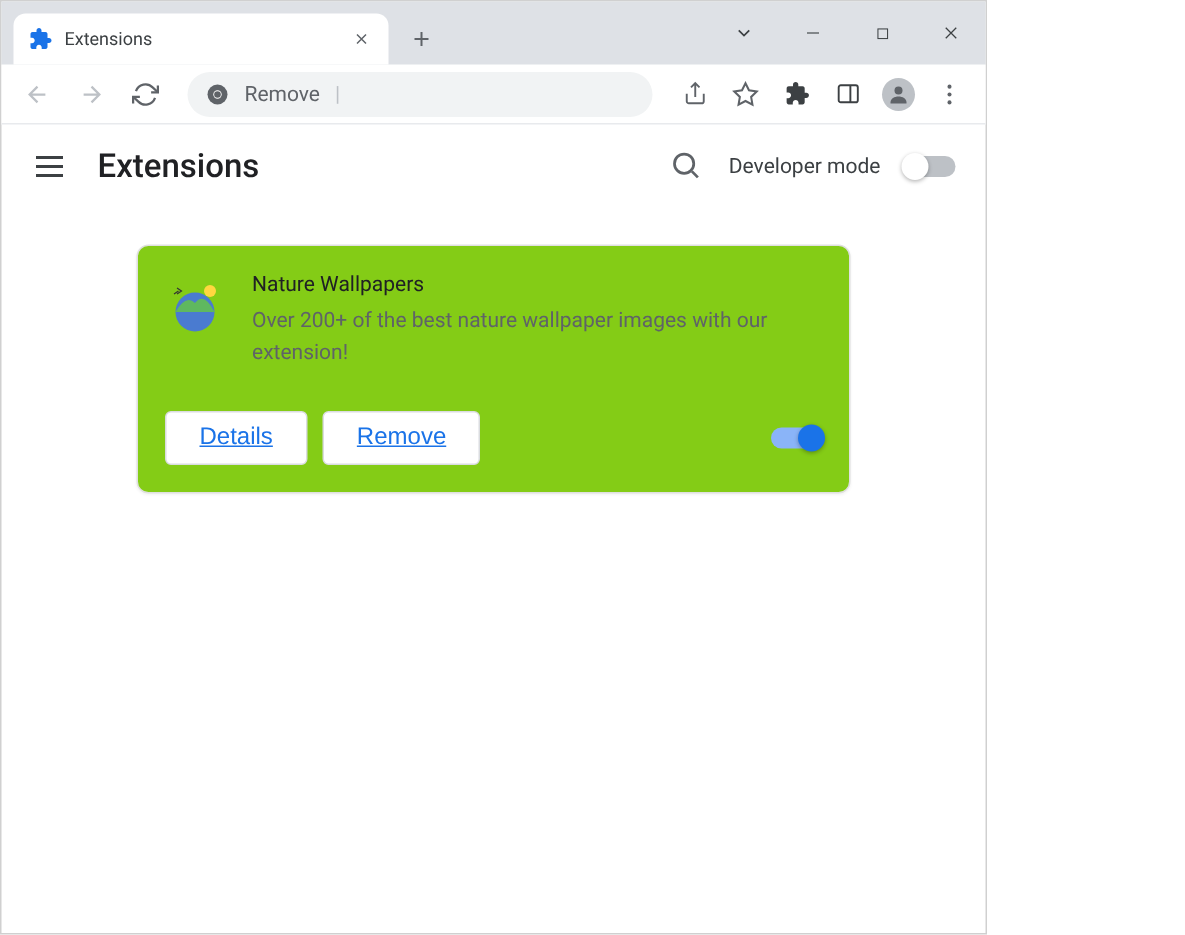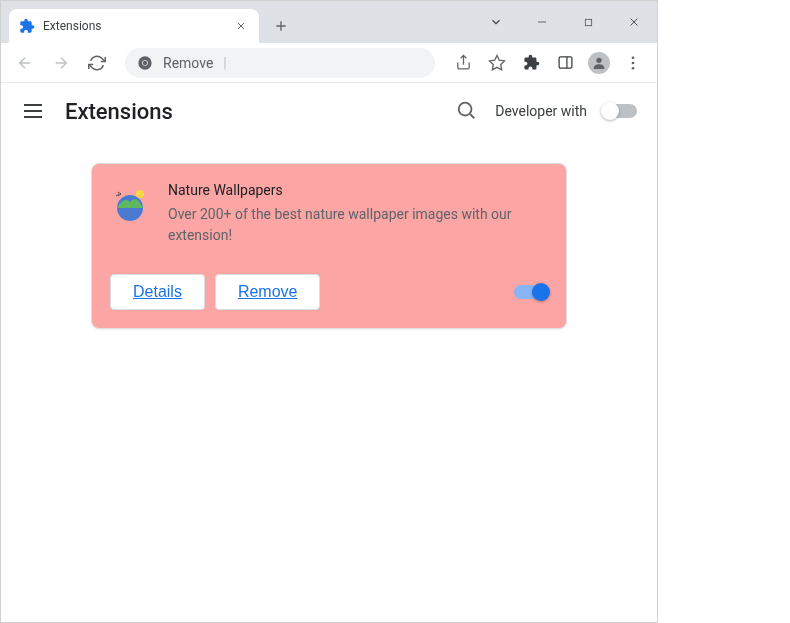--- a/index.html
+++ b/index.html
@@ -261,21 +261,21 @@
 
 .content {
   padding: 24px 0 0 0;
   display: flex;
   justify-content: center;
   position: relative;
   z-index: 2;
 }
 .ext-card {
   width: 476px;
-  background: #fca5a5;
+  background: #84cc16;
   border: 1px solid #e0e0e0;
   border-radius: 8px;
   box-shadow: 0 1px 2px rgba(0,0,0,0.05);
   padding: 18px;
 }
 .ext-top {
   display: flex;
   gap: 18px;
   margin-bottom: 28px;
 }
@@ -466,21 +466,21 @@
         </svg>
     </div>
     <div class="page-title">Extensions</div>
     <div class="header-right">
       <div class="search-btn">
         <svg viewBox="0 0 24 24" width="22" height="22" fill="none" stroke="#5f6368" stroke-width="2">
             <circle cx="11" cy="11" r="7"></circle>
             <path d="M21 21l-4.35-4.35"></path>
           </svg>
       </div>
-      <span class="dev-mode-label">Developer with</span>
+      <span class="dev-mode-label">Developer mode</span>
       <div class="toggle-off"></div>
     </div>
   </div>
 
   <div class="content">
     <div class="ext-card">
       <div class="ext-top">
         <div class="ext-icon">
           <svg viewBox="0 0 40 40" width="40" height="40">
             <circle cx="20" cy="26" r="13" fill="#4a7bd0"></circle>

